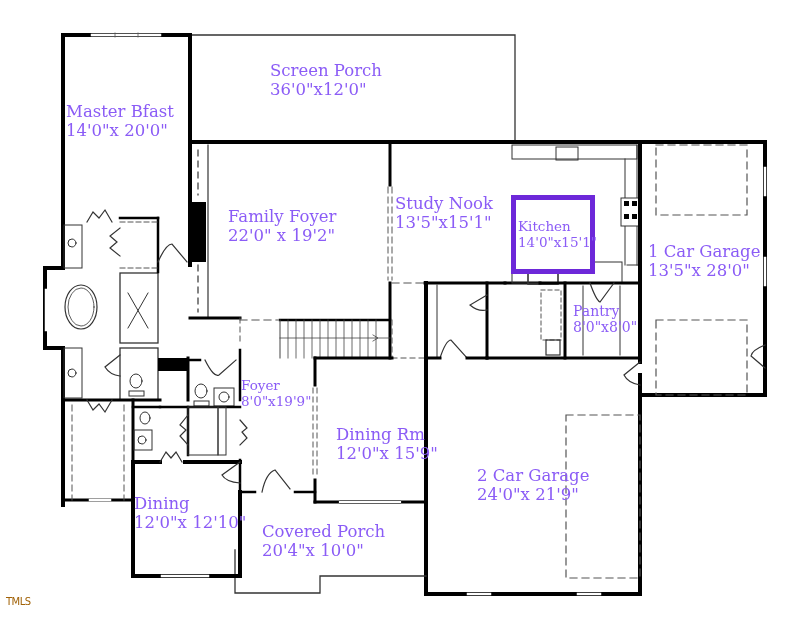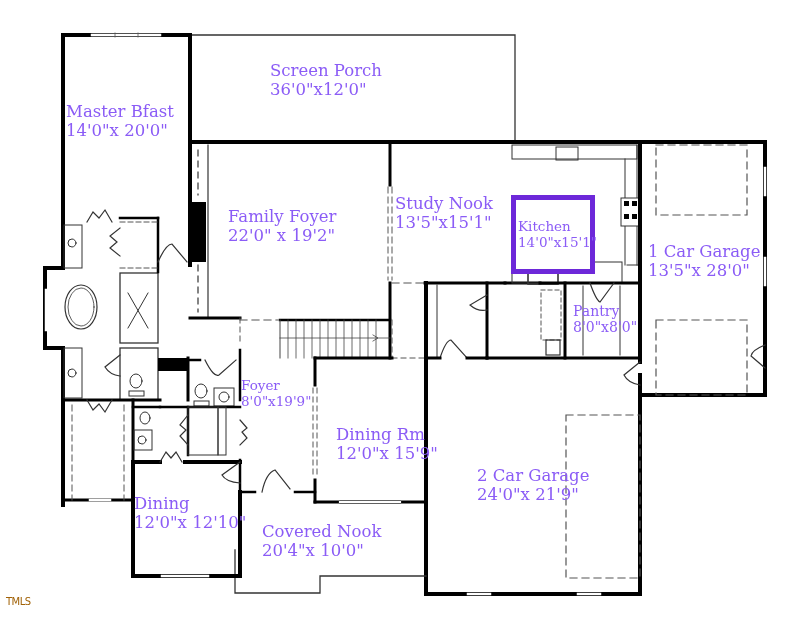--- a/index.html
+++ b/index.html
@@ -284,17 +284,17 @@
 </div>
 <div class="lbl lg" style="left:440px; top:467px; width:115px;margin-left:37px;">
   <span class="n">2 Car Garage</span>
   <span class="d">24'0"x 21'9"</span>
 </div>
 <div class="lbl lg" style="left:134px; top:495px; width:106px;">
   <span class="n">Dining</span>
   <span class="d">12'0"x 12'10"</span>
 </div>
 <div class="lbl lg" style="left:262px; top:523px; width:132px;">
-  <span class="n">Covered Nook</span>
+  <span class="n">Covered Porch</span>
   <span class="d">20'4"x 10'0"</span>
 </div>
 
 <div class="watermark">TMLS</div>
 
 </body></html>

